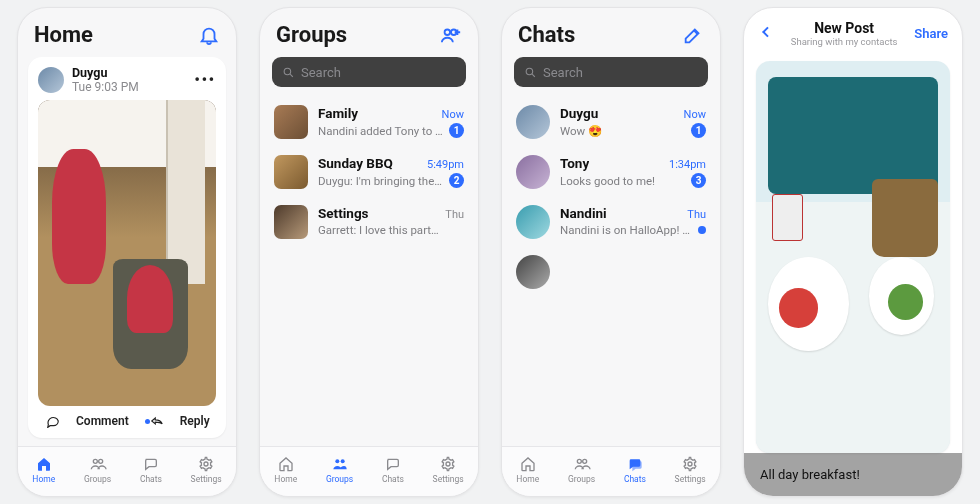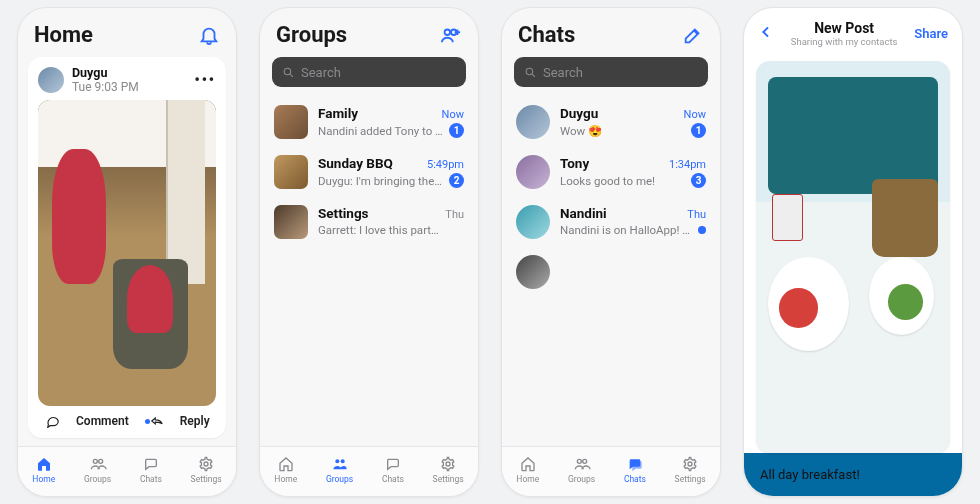--- a/index.html
+++ b/index.html
@@ -60,21 +60,21 @@
   .np-photo { margin:8px 12px 0; flex:1; border-radius:14px; overflow:hidden; position:relative; background:#dfeef2; box-shadow:0 1px 2px rgba(0,0,0,0.08); min-height:0;}
   .pool { position:absolute; left:6%; right:6%; top:4%; height:30%; background:#1d6b74; border-radius:8px;}
   .table { position:absolute; left:0; right:0; bottom:0; height:64%; background:#eef4f4;}
   .plate { position:absolute; border-radius:50%; background:#fff; box-shadow:0 1px 2px rgba(0,0,0,0.12);}
   .p1 { left:6%; bottom:26%; width:42%; height:24%; }
   .p2 { right:8%; bottom:30%; width:34%; height:20%; }
   .veg.red { position:absolute; left:12%; bottom:32%; width:20%; height:10%; background:#d6403a; border-radius:50%;}
   .veg.green { position:absolute; right:14%; bottom:34%; width:18%; height:9%; background:#5c9a3f; border-radius:50%;}
   .basket { position:absolute; right:6%; top:30%; width:34%; height:20%; background:#8a6b3e; border-radius:6px 6px 12px 12px;}
   .cup { position:absolute; left:8%; top:34%; width:16%; height:12%; background:#eee; border:1px solid #b33; border-radius:3px;}
-  .caption { padding:14px 16px; font-size:13px; color:#111; background:#0369a1; margin-top:auto;}
+  .caption { padding:14px 16px; font-size:13px; color:#111; background:#a3a3a3; margin-top:auto;}
   
   .tabbar { height:50px; border-top:1px solid #e6e6e9; background:#fbfbfc; display:flex; justify-content:space-around; align-items:center; padding-bottom:4px;}
   .tab { display:flex; flex-direction:column; align-items:center; gap:2px; font-size:8.5px; color:#8a8a8e;}
   .tab.active { color:#2e6cff; }
   .tab .ic { width:18px; height:16px; }
   
   .av-a{background:linear-gradient(135deg,#a87b55,#6c4f35);}
   .av-b{background:linear-gradient(135deg,#c1985f,#7b5a2f);}
   .av-c{background:linear-gradient(135deg,#4d3a2b,#b79a7a);}
   .av-d{background:linear-gradient(135deg,#6d8aa8,#b4c6d8);}

